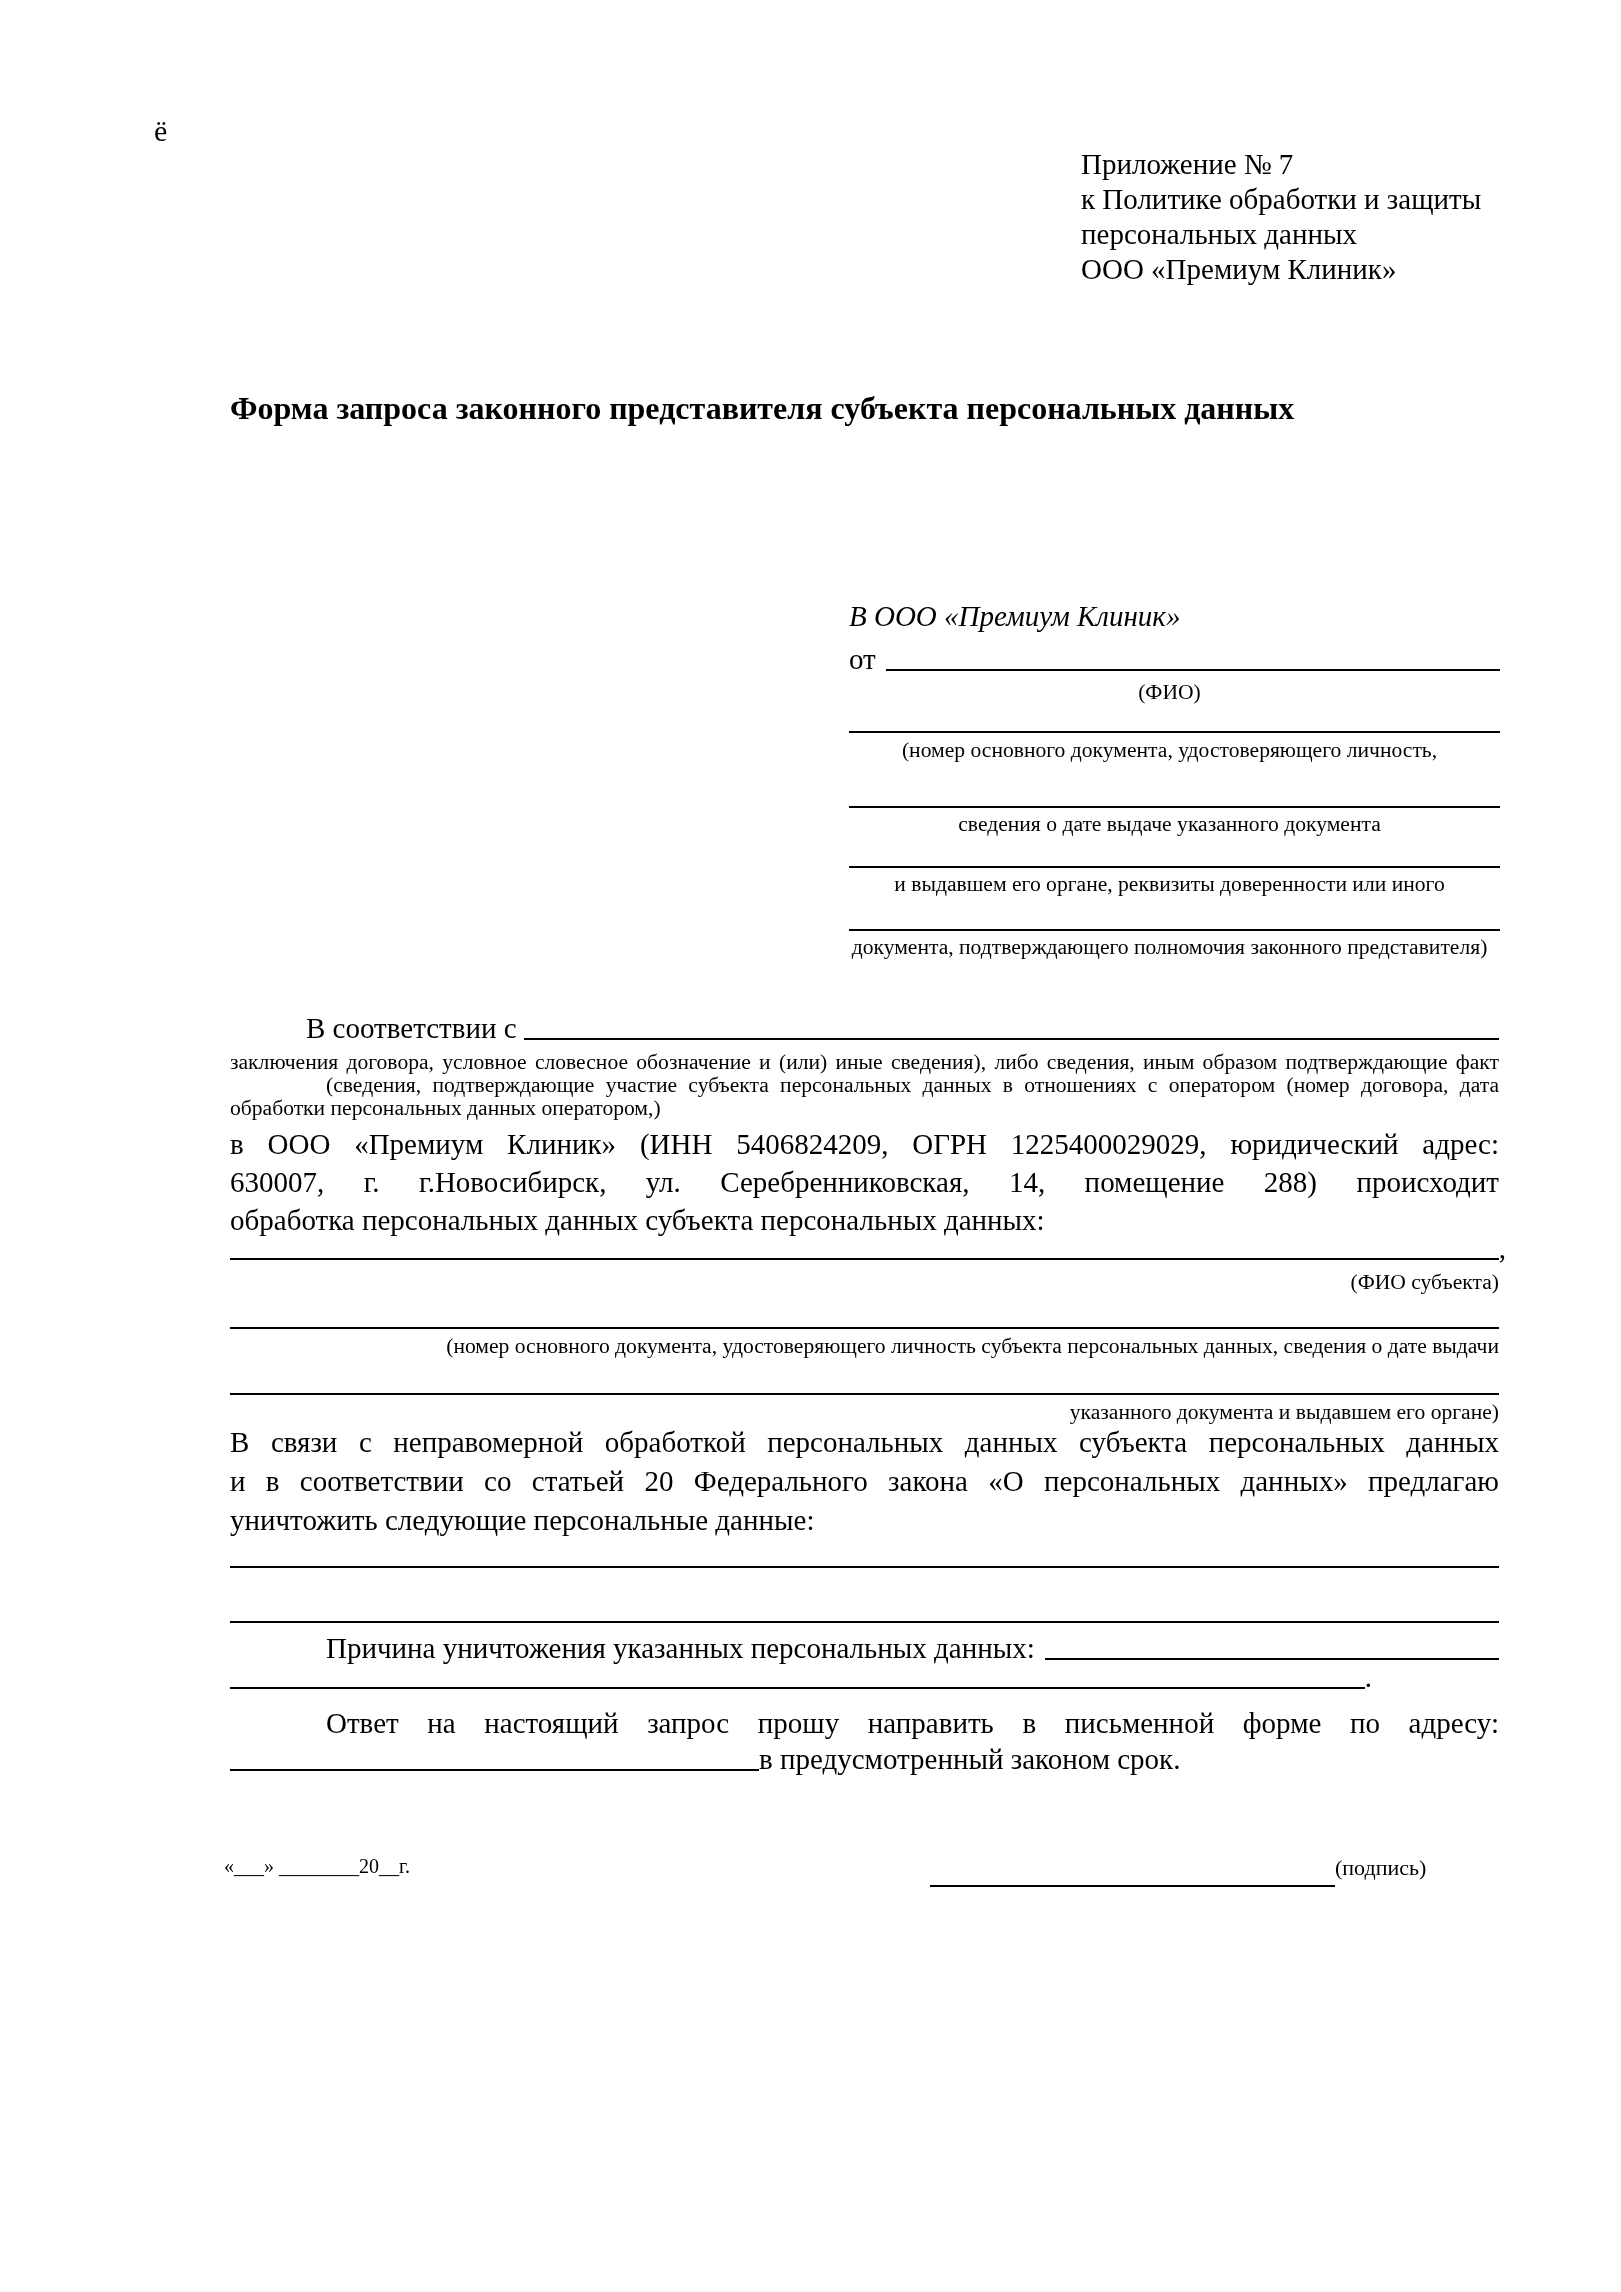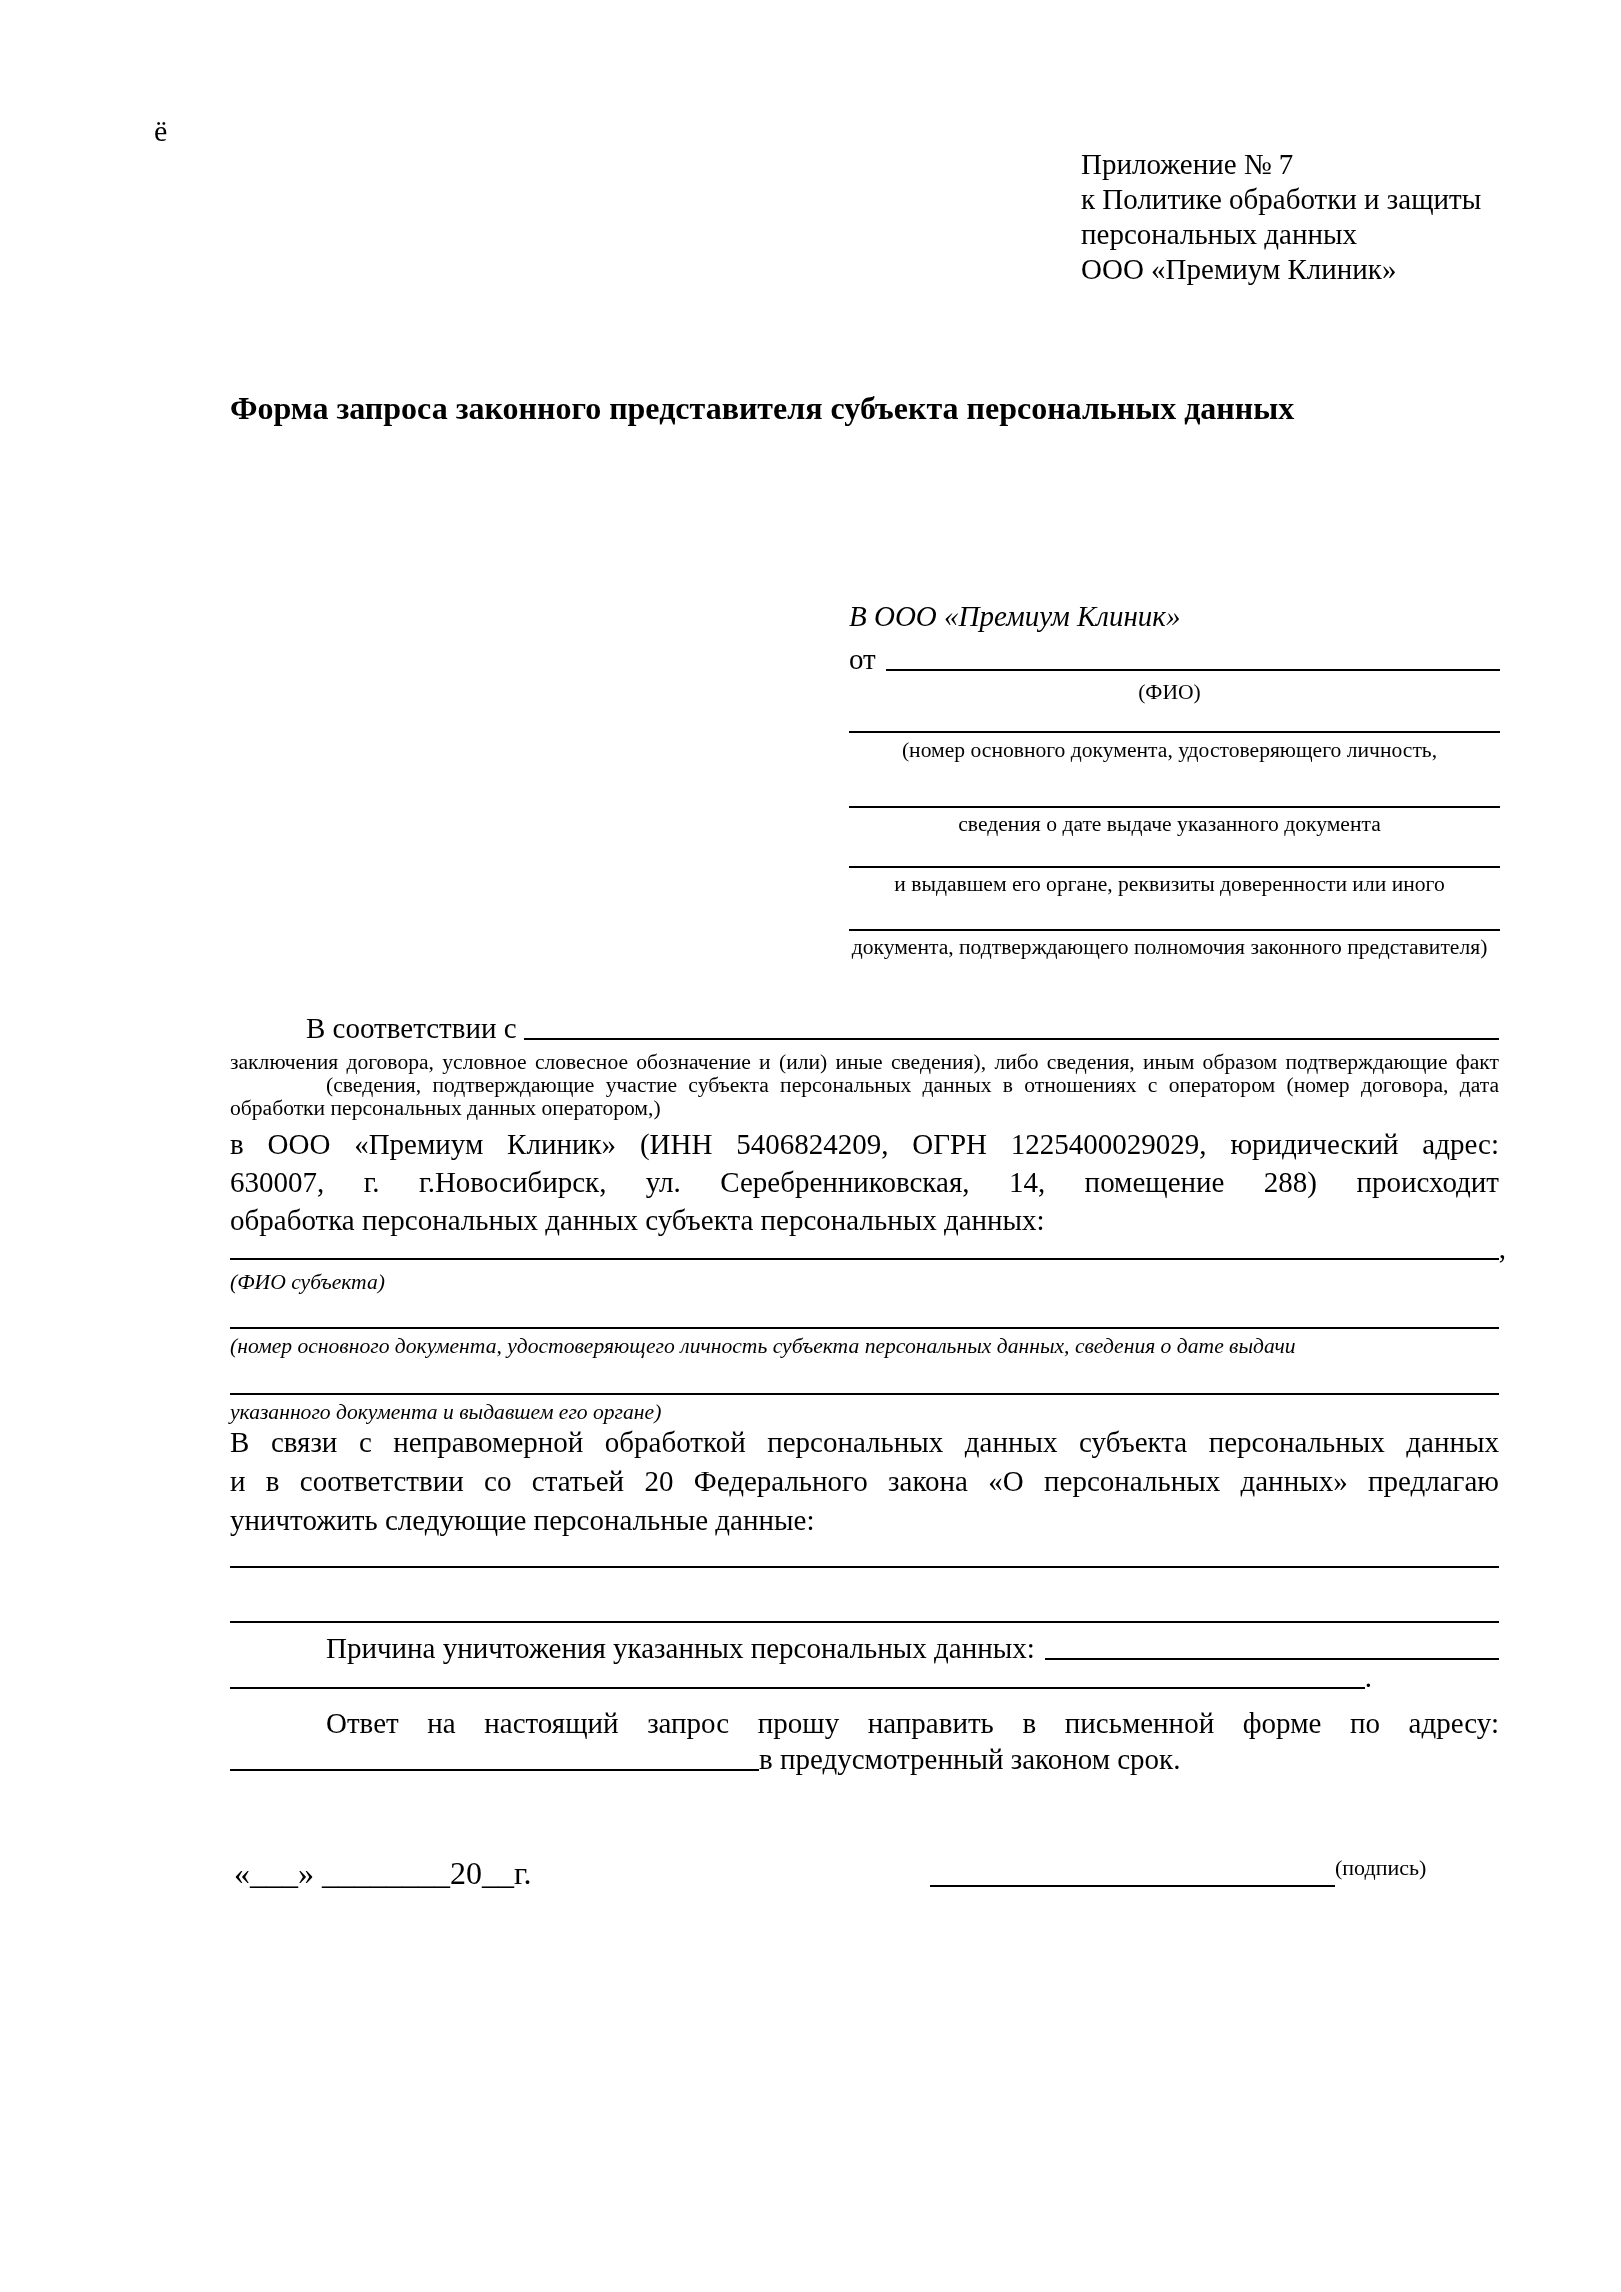--- a/index.html
+++ b/index.html
@@ -36,21 +36,21 @@
   .accordance .lead{margin-left:76px;padding-right:7.8px;white-space:nowrap;}
 
   .note{left:230px;top:1051px;width:1269px;font-size:21.6px;line-height:23px;}
   .jl{text-align:justify;text-align-last:justify;}
   .ind{text-indent:96px;}
 
   .operator{left:230px;top:1125px;width:1269px;font-size:29px;line-height:38px;}
 
   .fiorow{left:230px;top:1233px;width:1276px;height:32px;display:flex;
           align-items:flex-end;font-size:29px;}
-  .cap{text-align:left;font-size:21.6px;left:230px;width:1269px;font-style:italic;}
+  .cap{text-align:right;font-size:21.6px;left:230px;width:1269px;}
   .fiocap{top:1270px;}
 
   .hr{height:0;border-bottom:2.9px solid #000;left:230px;width:1269px;}
   .dblank1{top:1327px}.dcap1{top:1334px}
   .dblank2{top:1393px}.dcap2{top:1400px}
 
   .demand{left:230px;top:1423px;width:1269px;font-size:29px;line-height:39px;}
 
   .bigblank1{top:1566px}.bigblank2{top:1621px}
 
@@ -59,21 +59,21 @@
   .reasonrow .rlabel{margin-left:96px;padding-right:9.8px;white-space:nowrap;}
 
   .periodrow{left:230px;top:1662px;width:1142px;height:32px;display:flex;
              align-items:flex-end;font-size:29px;}
 
   .reply1{left:230px;top:1707px;width:1269px;font-size:29px;text-indent:96px;}
   .reply2{left:230px;top:1744px;width:1269px;height:32px;display:flex;
           align-items:flex-end;font-size:29px;}
   .addrline{width:529px;border-bottom:2.9px solid #000;margin-bottom:4.9px;}
 
-  .datefield{left:234px;top:1855px;font-size:32px;white-space:nowrap;}
+  .datefield{left:224px;top:1855px;font-size:20px;white-space:nowrap;}
   .sigrow{left:930px;top:1855px;width:555px;height:37px;display:flex;
           font-size:22px;}
   .sigline{width:405px;border-bottom:2.9px solid #000;margin-bottom:4.9px;}
 </style>
 </head>
 <body>
 
 <div class="page">
 
   <div class="abs yo">ё</div>

